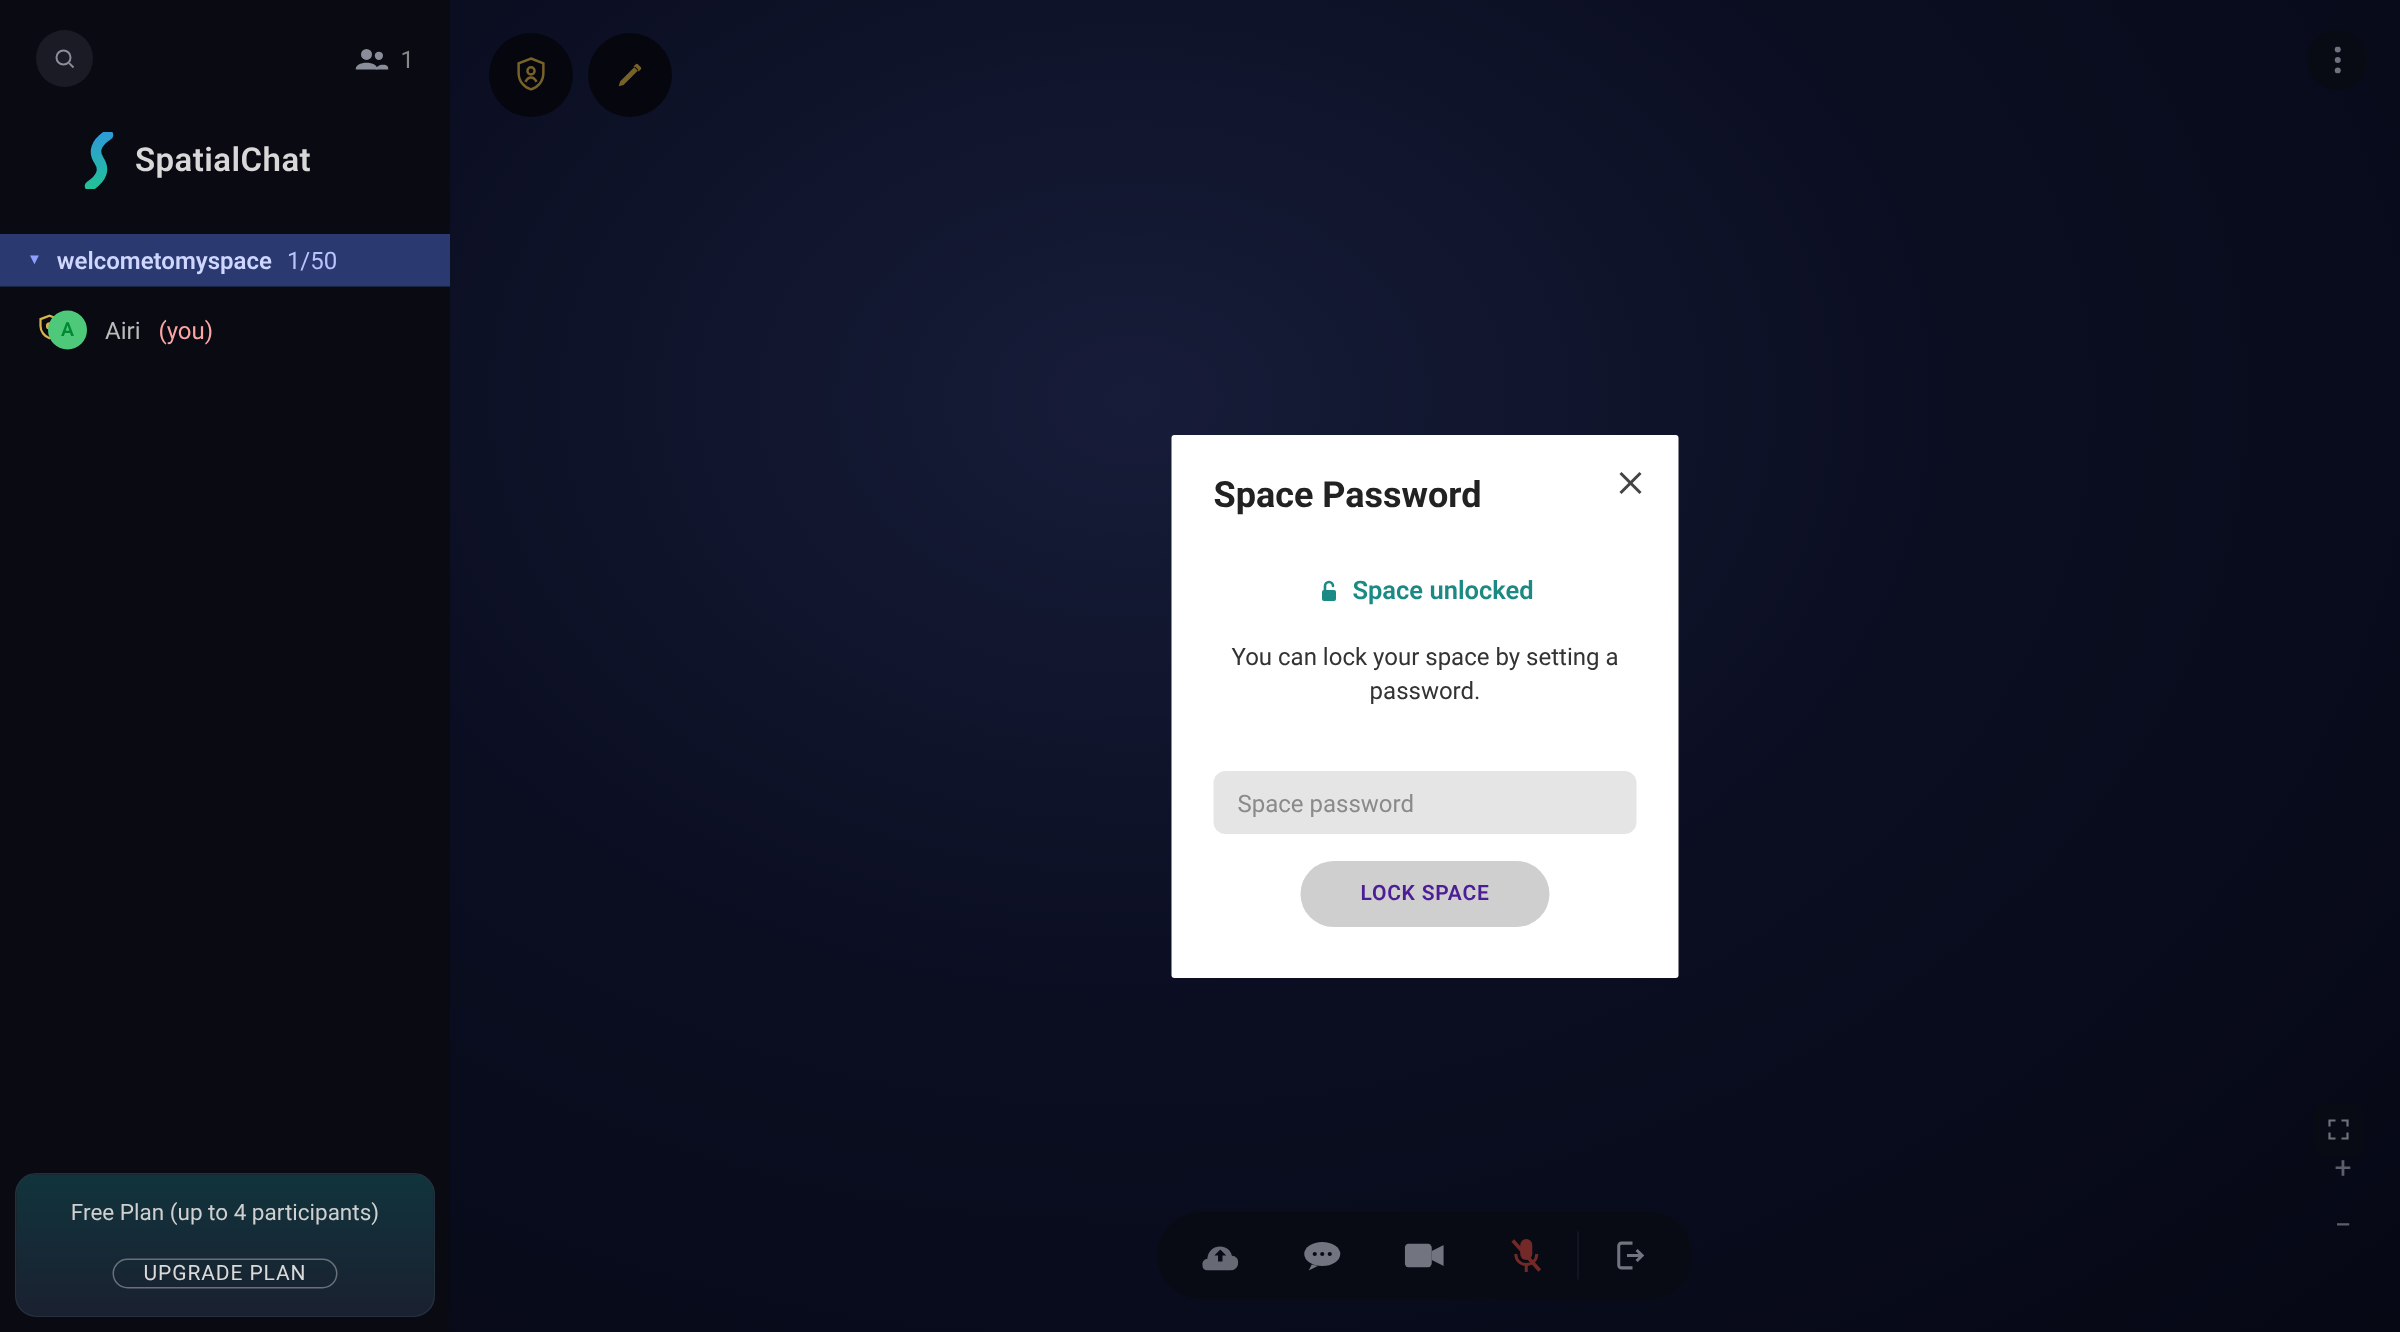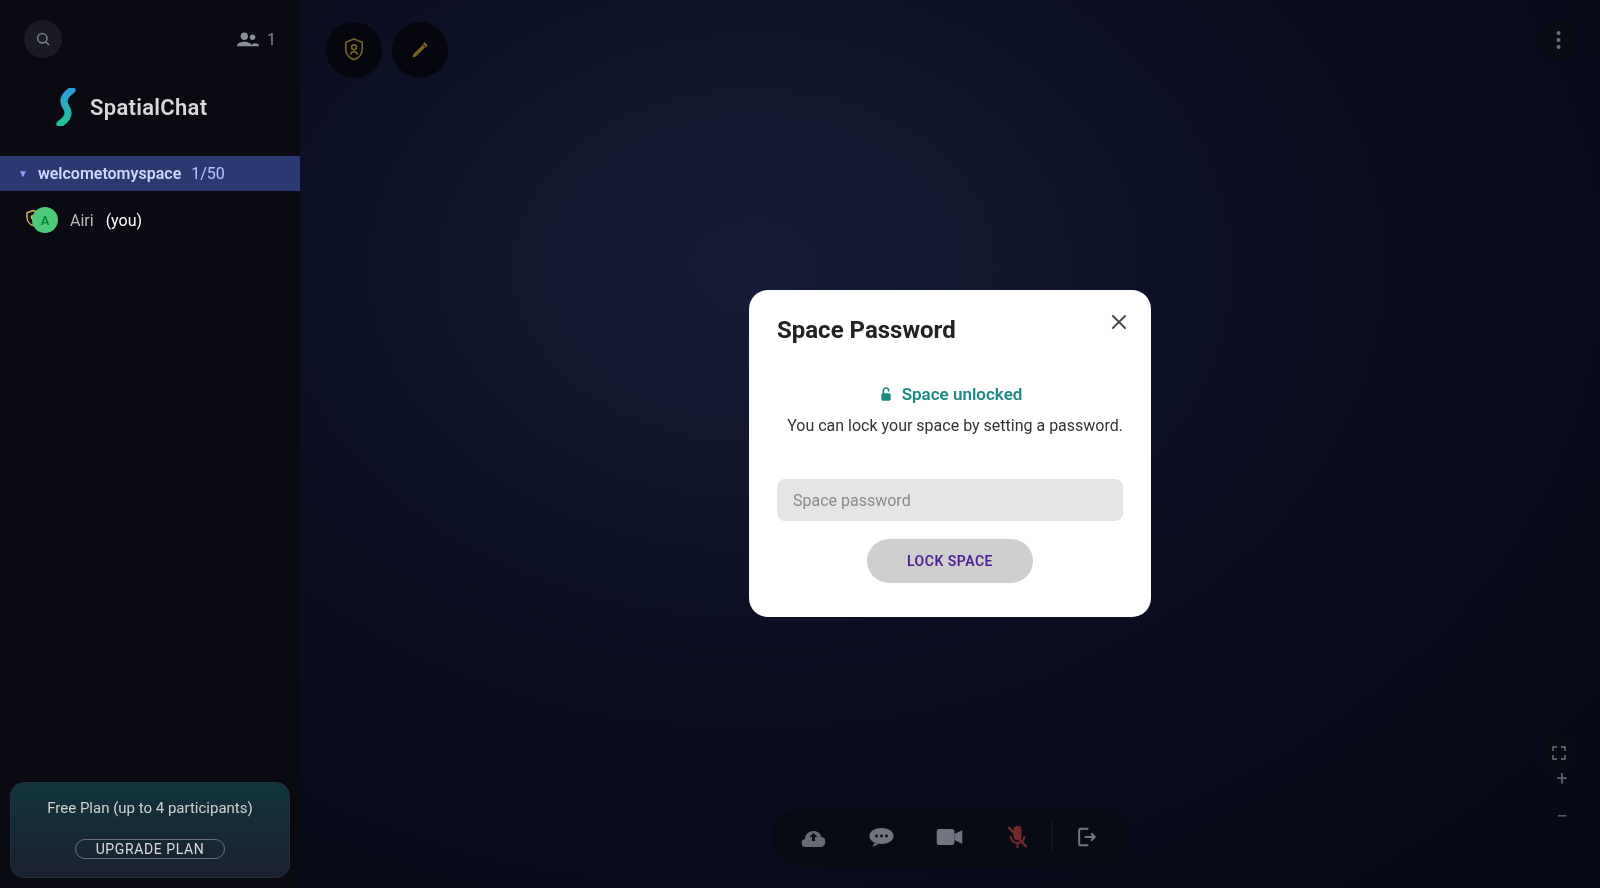--- a/index.html
+++ b/index.html
@@ -14,42 +14,42 @@
 .logo-row{display:flex;align-items:center;gap:12px;padding:24px 16px 30px 54px}
 .logo-mark{width:24px;height:38px;position:relative}
 .logo-text{color:#d8d8d8;font-size:22px;font-weight:600;letter-spacing:.3px}
 .channel{background:#2a3a70;color:#cfd6ff;display:flex;align-items:center;gap:10px;padding:8px 18px;font-size:16px;font-weight:600}
 .channel .cnt{font-weight:400;color:#b9c4ff}
 .channel .tri{font-size:10px;color:#8ea0ff}
 .user-row{display:flex;align-items:center;gap:12px;padding:12px 24px;font-size:16px;color:#bbb}
 .avatar-badge{position:relative;width:34px;height:34px}
 .avatar{width:26px;height:26px;border-radius:50%;background:#4ec97a;color:#083;display:flex;align-items:center;justify-content:center;font-weight:600;font-size:13px;position:absolute;right:0;top:4px}
 .shield-mini{position:absolute;left:0;top:6px;width:18px;height:18px}
-.you{color:#ffffff}
+.you{color:#fca5a5}
 .plan-card{position:absolute;left:10px;right:10px;bottom:10px;background:linear-gradient(180deg,#11343c,#1a2030);border:1px solid #24313d;border-radius:14px;padding:16px 10px 18px;display:flex;flex-direction:column;align-items:center;color:#d0d0d0;font-size:15px}
 .upgrade-btn{margin-top:22px;padding:1px 20px;border:1px solid #6b6f7a;border-radius:22px;font-size:14px;letter-spacing:.6px;color:#dadada;background:transparent;cursor:pointer}
 
 .main{flex:1;height:100%;position:relative;background:radial-gradient(ellipse at 35% 30%,#2a3468 0%,#151b3e 45%,#0b0f26 100%)}
 .ring-btn{position:absolute;width:56px;height:56px;border-radius:50%;background:#0a0c1a;display:flex;align-items:center;justify-content:center;cursor:pointer}
 .ring-shield{top:22px;left:26px}
 .ring-pencil{top:22px;left:92px}
 .more-btn{top:20px;right:22px;width:40px;height:40px;border-radius:50%;background:#121526;position:absolute;display:flex;align-items:center;justify-content:center;cursor:pointer}
 .fs-btn{position:absolute;right:24px;bottom:118px;width:34px;height:34px;border-radius:8px;background:#121526;display:flex;align-items:center;justify-content:center;cursor:pointer}
 .zoom{position:absolute;right:24px;bottom:62px;width:28px;display:flex;flex-direction:column;gap:18px;align-items:center}
 .zoom div{color:#a8adc4;font-size:20px;cursor:pointer;line-height:1}
 .toolbar{position:absolute;left:50%;bottom:22px;transform:translateX(-50%);height:58px;background:#121526;border-radius:30px;display:flex;align-items:center;padding:0 8px}
 .tb-btn{width:68px;height:58px;display:flex;align-items:center;justify-content:center;cursor:pointer}
 .tb-div{width:1px;height:32px;background:#2a2f48}
 
 .overlay{position:absolute;inset:0;background:rgba(0,0,0,.45);display:flex;align-items:flex-start;justify-content:center;padding-top:290px}
-.modal{width:402px;background:#fff;border-radius:19px;padding:26px 28px 34px;color:#222;position:relative}
+.modal{width:338px;background:#fff;border-radius:2px;padding:26px 28px 34px;color:#222;position:relative}
 .modal h2{font-size:24px;font-weight:700;color:#222}
 .close-x{position:absolute;top:22px;right:22px;cursor:pointer}
 .status-row{display:flex;justify-content:center;align-items:center;gap:8px;margin-top:40px;color:#1b8a84;font-weight:600;font-size:17px}
-.desc{text-align:right;font-size:16px;color:#333;margin-top:10px;line-height:1.45}
+.desc{text-align:center;font-size:16px;color:#333;margin-top:22px;line-height:1.45}
 .pw-input{width:100%;margin-top:42px;height:42px;border:none;background:#e5e5e5;border-radius:8px;padding:0 16px;font-size:16px;color:#444;outline:none}
 .pw-input::placeholder{color:#8a8a8a}
 .lock-btn{display:block;margin:18px auto 0;height:44px;padding:0 40px;border:none;border-radius:24px;background:#cfcfcf;color:#4c1d95;font-size:14px;font-weight:600;letter-spacing:.5px;cursor:pointer}
 
 svg{display:block}
 </style>
 </head>
 <body>
 
 <div class="app">

